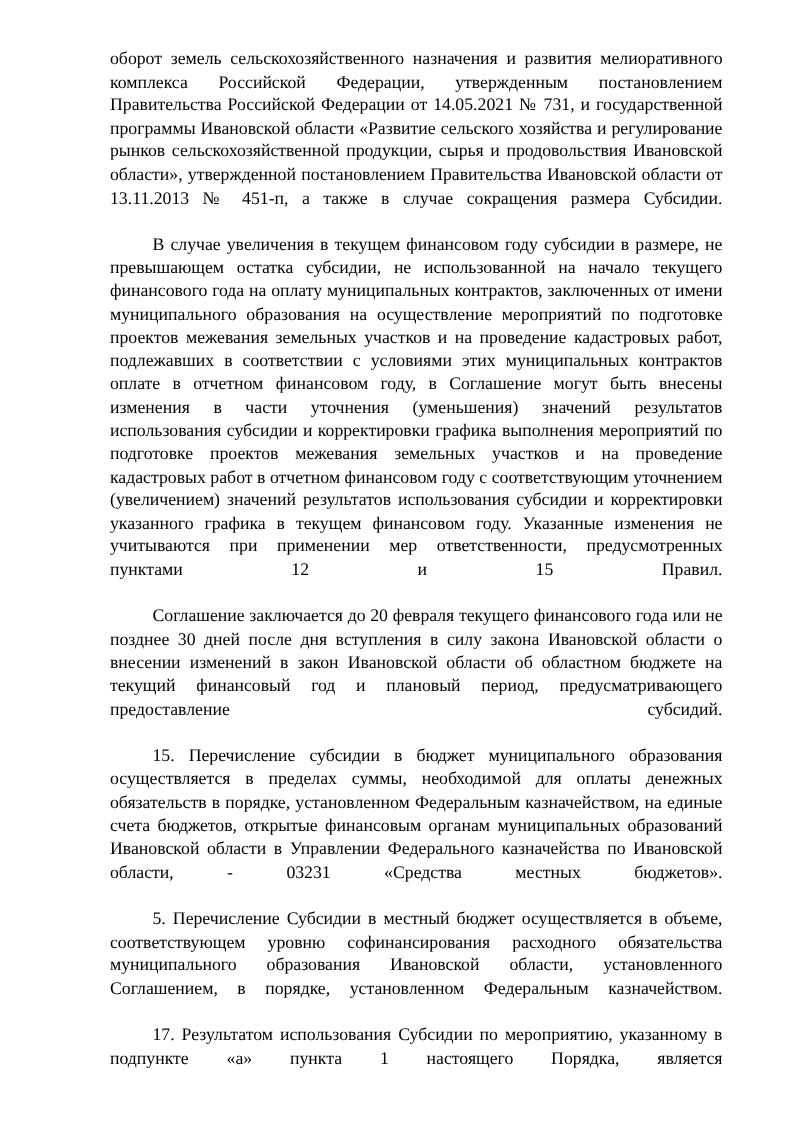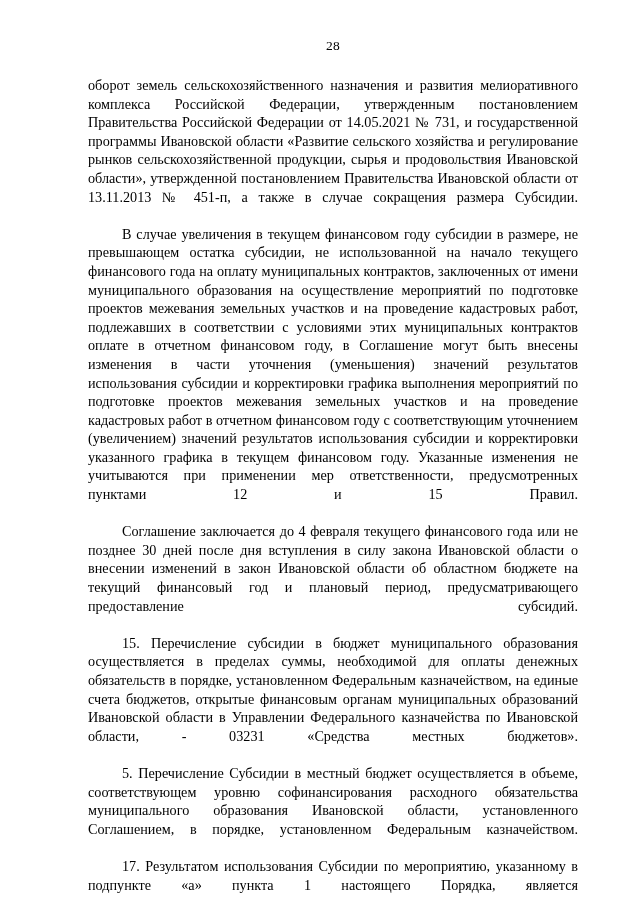--- a/index.html
+++ b/index.html
@@ -49,29 +49,28 @@
     content: "";
     display: inline-block;
     width: 100%;
   }
 </style>
 </head>
 <body>
 
 <div class="page">
 
-  <div class="page-number">28</div>
 
   <div class="body-text">
 
     <p class="para no-indent stretch-last">оборот земель сельскохозяйственного назначения и развития мелиоративного комплекса Российской Федерации, утвержденным постановлением Правительства Российской Федерации от 14.05.2021 № 731, и государственной программы Ивановской области «Развитие сельского хозяйства и регулирование рынков сельскохозяйственной продукции, сырья и продовольствия Ивановской области», утвержденной постановлением Правительства Ивановской области от 13.11.2013 № 451-п, а также в случае сокращения размера Субсидии.</p>
 
     <p class="para stretch-last">В случае увеличения в текущем финансовом году субсидии в размере, не превышающем остатка субсидии, не использованной на начало текущего финансового года на оплату муниципальных контрактов, заключенных от имени муниципального образования на осуществление мероприятий по подготовке проектов межевания земельных участков и на проведение кадастровых работ, подлежавших в соответствии с условиями этих муниципальных контрактов оплате в отчетном финансовом году, в Соглашение могут быть внесены изменения в части уточнения (уменьшения) значений результатов использования субсидии и корректировки графика выполнения мероприятий по подготовке проектов межевания земельных участков и на проведение кадастровых работ в отчетном финансовом году с соответствующим уточнением (увеличением) значений результатов использования субсидии и корректировки указанного графика в текущем финансовом году. Указанные изменения не учитываются при применении мер ответственности, предусмотренных пунктами 12 и 15 Правил.</p>
 
-    <p class="para stretch-last">Соглашение заключается до 4 февраля текущего финансового года или не позднее 30 дней после дня вступления в силу закона Ивановской области о внесении изменений в закон Ивановской области об областном бюджете на текущий финансовый год и плановый период, предусматривающего предоставление субсидий.</p>
+    <p class="para stretch-last">Соглашение заключается до 20 февраля текущего финансового года или не позднее 30 дней после дня вступления в силу закона Ивановской области о внесении изменений в закон Ивановской области об областном бюджете на текущий финансовый год и плановый период, предусматривающего предоставление субсидий.</p>
 
     <p class="para stretch-last">15. Перечисление субсидии в бюджет муниципального образования осуществляется в пределах суммы, необходимой для оплаты денежных обязательств в порядке, установленном Федеральным казначейством, на единые счета бюджетов, открытые финансовым органам муниципальных образований Ивановской области в Управлении Федерального казначейства по Ивановской области, - 03231 «Средства местных бюджетов».</p>
 
     <p class="para stretch-last">5. Перечисление Субсидии в местный бюджет осуществляется в объеме, соответствующем уровню софинансирования расходного обязательства муниципального образования Ивановской области, установленного Соглашением, в порядке, установленном Федеральным казначейством.</p>
 
     <p class="para stretch-last">17. Результатом использования Субсидии по мероприятию, указанному в подпункте «а» пункта 1 настоящего Порядка, является</p>
 
   </div>
 </div>
 

